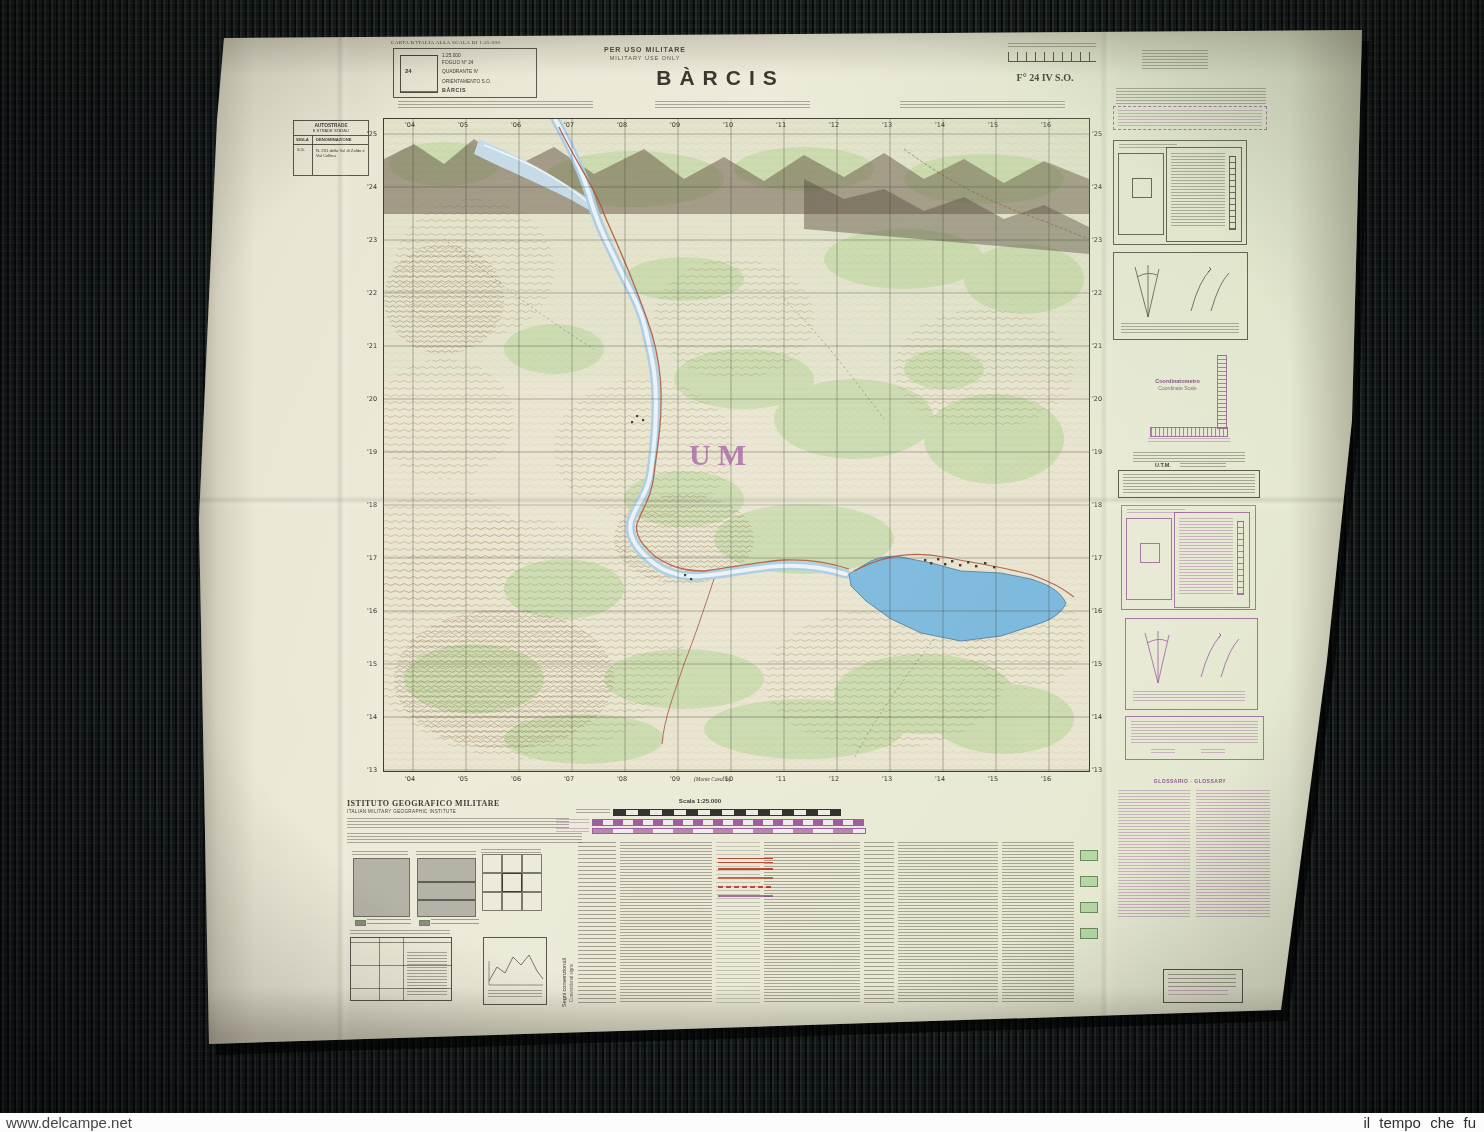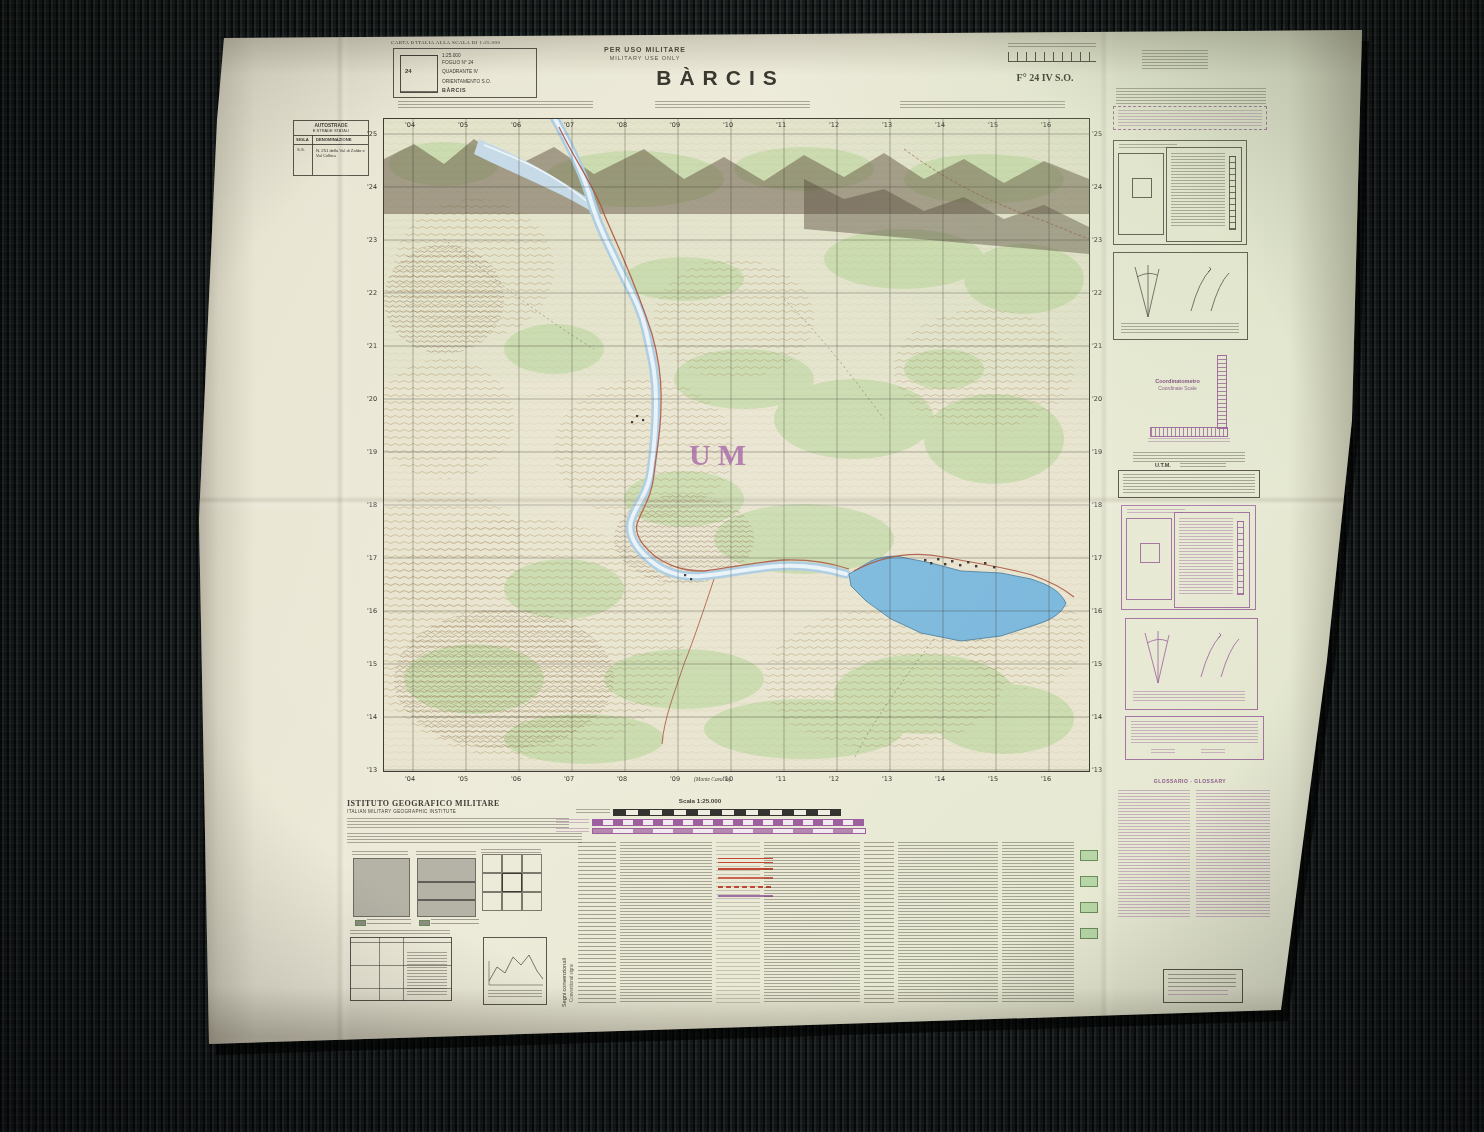--- a/index.html
+++ b/index.html
@@ -450,14 +450,18 @@
     <div class="g3" style="left:1002px;top:842px;width:72px;height:162px"></div>
     <div class="chip" style="left:1080px;top:850px;width:16px;height:9px"></div>
     <div class="chip" style="left:1080px;top:876px;width:16px;height:9px"></div>
     <div class="chip" style="left:1080px;top:902px;width:16px;height:9px"></div>
     <div class="chip" style="left:1080px;top:928px;width:16px;height:9px"></div>
 
   </div>
 
   <div class="a sheetclip" id="sheet-light"></div>
 
+  <div class="a" style="left:0;top:1113px;width:1484px;height:19px;background:#fcfcfc;z-index:90">
+    <span style="position:absolute;left:6px;top:1px;font:15px 'Liberation Sans',sans-serif;color:#454545">www.delcampe.net</span>
+    <span style="position:absolute;right:8px;top:1px;font:15px 'Liberation Sans',sans-serif;color:#2e2e2e;word-spacing:5px">il tempo che fu</span>
+  </div>
 
 </div>
 
 </body></html>

